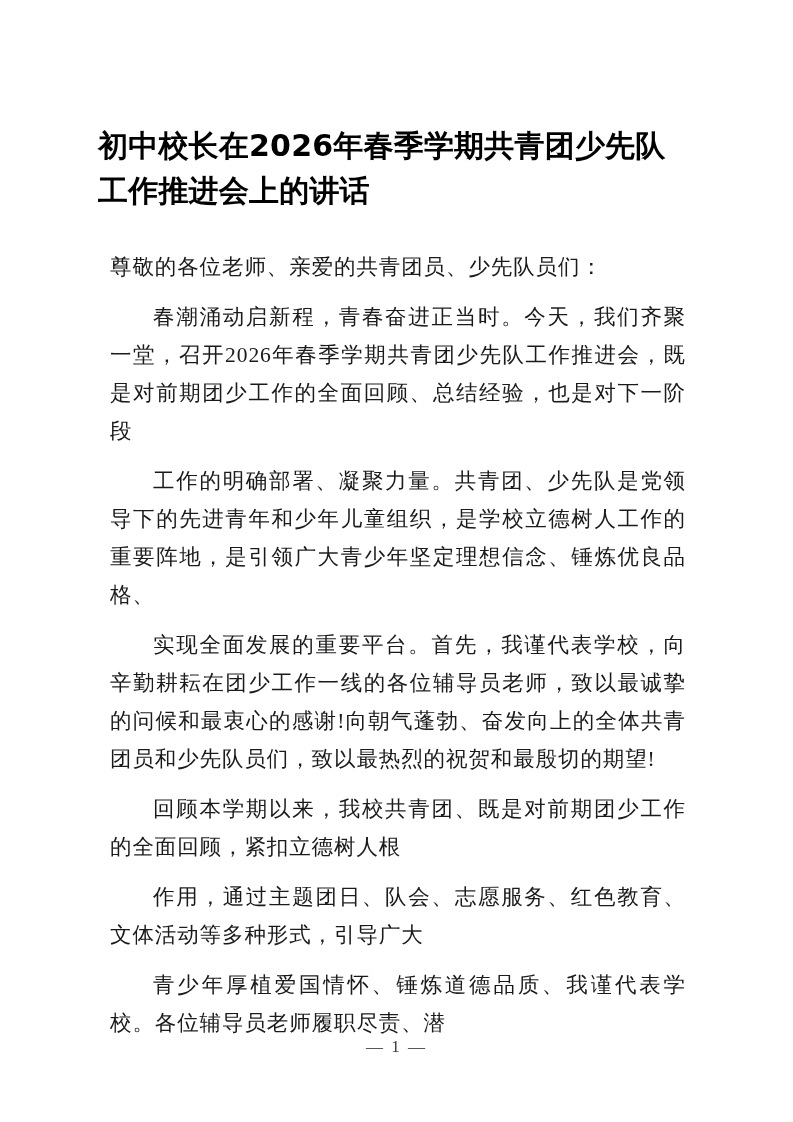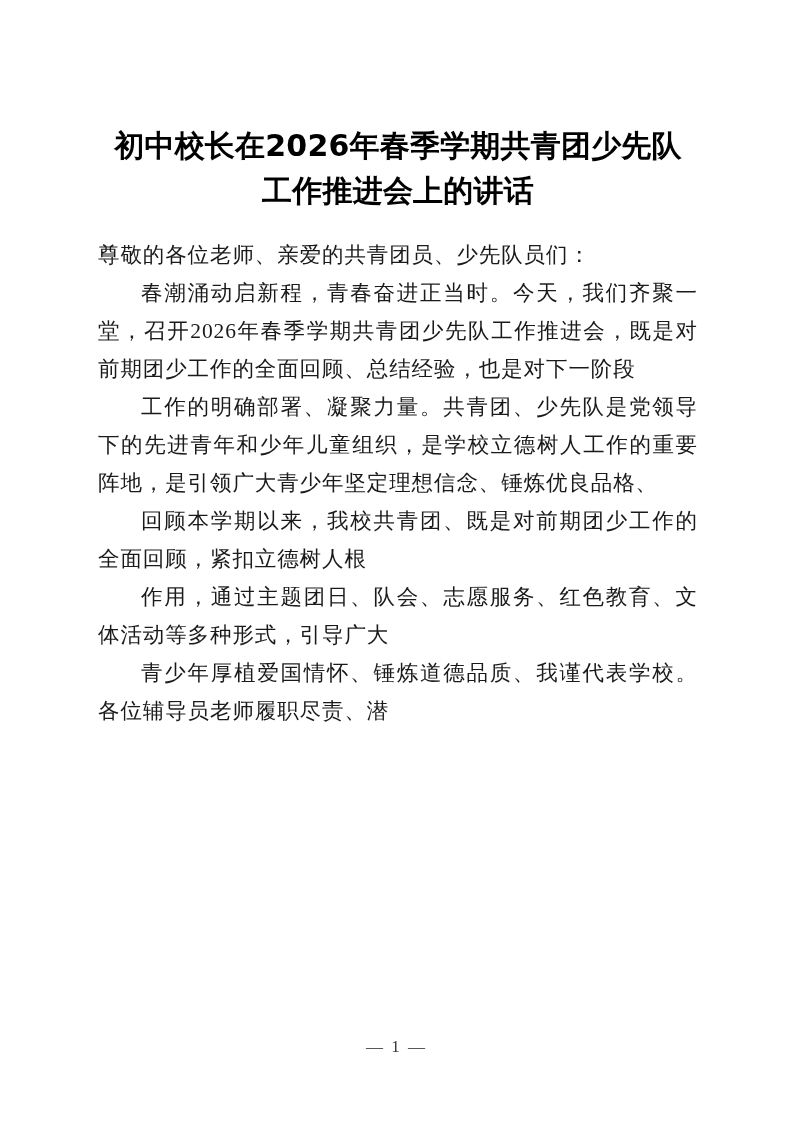--- a/index.html
+++ b/index.html
@@ -24,39 +24,38 @@
     box-sizing: border-box;
     overflow: hidden;
   }
 
   
   .doc-title {
     position: absolute;
     left: 98px;
     top: 103px;
     width: 600px;
-    text-align: center;
     font-family: "DejaVu Sans", "Liberation Sans", sans-serif;
     font-weight: bold;
     font-size: 30px;
     line-height: 45px;
     letter-spacing: 0.2px;
     color: #000000;
   }
 
   
   .doc-body {
     position: absolute;
     left: 98px;
     top: 236px;
     width: 600px;
   }
 
   .para {
-    margin: 0;
+    margin: 12px;
     font-family: "Liberation Serif", "DejaVu Serif", serif;
     font-size: 21.5px;
     line-height: 38px;
     color: #1a1a1a;
     text-align: justify;
     text-justify: inter-character;
     text-indent: 43px;
     letter-spacing: 0.9px;
     word-break: break-all;
     line-break: loose;
@@ -87,20 +86,21 @@
 
   <h1 class="doc-title">
       <div>初中校长在2026年春季学期共青团少先队</div>
       <div>工作推进会上的讲话</div>
     </h1>
 
   <div class="doc-body">
       <p class="para no-indent">尊敬的各位老师、亲爱的共青团员、少先队员们：</p>
       <p class="para">春潮涌动启新程，青春奋进正当时。今天，我们齐聚一堂，召开2026年春季学期共青团少先队工作推进会，既是对前期团少工作的全面回顾、总结经验，也是对下一阶段</p>
       <p class="para">工作的明确部署、凝聚力量。共青团、少先队是党领导下的先进青年和少年儿童组织，是学校立德树人工作的重要阵地，是引领广大青少年坚定理想信念、锤炼优良品格、</p>
+      <p class="para">实现全面发展的重要平台。首先，我谨代表学校，向辛勤耕耘在团少工作一线的各位辅导员老师，致以最诚挚的问候和最衷心的感谢!向朝气蓬勃、奋发向上的全体共青团员和少先队员们，致以最热烈的祝贺和最殷切的期望!</p>
       <p class="para">回顾本学期以来，我校共青团、既是对前期团少工作的全面回顾，紧扣立德树人根</p>
       <p class="para">作用，通过主题团日、队会、志愿服务、红色教育、文体活动等多种形式，引导广大</p>
       <p class="para">青少年厚植爱国情怀、锤炼道德品质、我谨代表学校。各位辅导员老师履职尽责、潜</p>
     </div>
 
   <div class="page-footer">
     <span>— 1 —</span>
   </div>
 
 </div>

